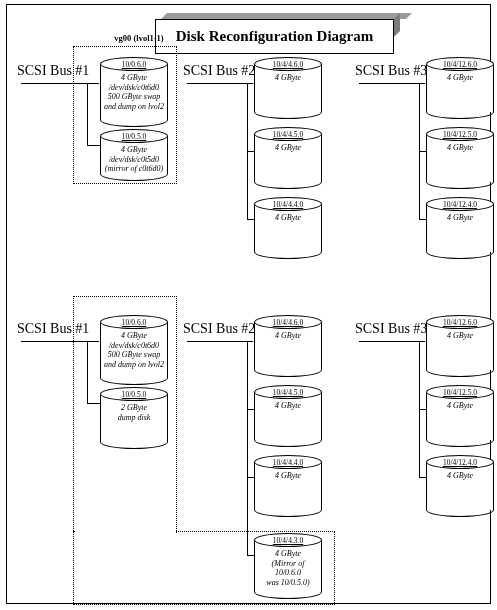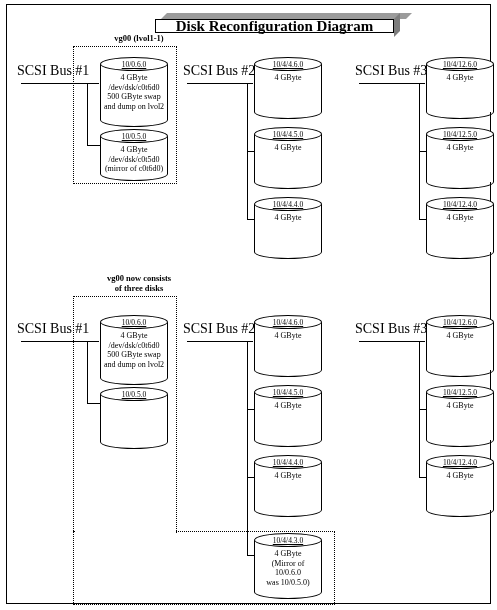--- a/index.html
+++ b/index.html
@@ -30,21 +30,21 @@
     transform:skewX(-45deg);
     transform-origin:bottom left;
   }
   #title-plate .shadow-right{
     position:absolute;left:239px;top:6px;width:6px;height:18px;
     background:#7d7d7d;
     transform:skewY(-45deg);
     transform-origin:top left;
   }
   #title-plate .plate-face{
-    position:absolute;left:0;top:6px;width:239px;height:14px;
+    position:absolute;left:0;top:6px;width:239px;height:35px;
     border:1px solid #000;background:#fff;box-sizing:border-box;
     display:flex;align-items:center;justify-content:center;
   }
   #title-plate .plate-face span{
     font-weight:bold;font-size:15px;letter-spacing:0px;
     color:#000;white-space:nowrap;line-height:1;
   }
 
   
   .group-caption{
@@ -91,20 +91,21 @@
   }
   .cyl .label{
     position:absolute;left:0;right:0;top:3px;
     text-align:center;font-size:7.5px;line-height:9px;
     text-decoration:underline;color:#000;white-space:nowrap;
   }
   .cyl .lines{
     position:absolute;left:1px;right:1px;top:16px;
     text-align:center;font-size:8px;line-height:9.5px;color:#000;
     white-space:pre-line;
+    font-style:italic;
   }
 </style>
 </head>
 <body>
 
 <div id="page">
 
   <div id="frame">
 
     <div id="title-plate">
@@ -194,22 +195,20 @@
       <div class="lines">4 GByte</div>
     </div>
     <div class="cyl" style="left:419px;top:192px;width:68px;height:62px;">
       <div class="body"></div>
       <div class="bottom"></div>
       <div class="top"></div>
       <div class="label">10/4/12.4.0</div>
       <div class="lines">4 GByte</div>
     </div>
 
-    <div class="group-caption" style="left:72px;top:268px;width:120px;">vg00 now consists
-of three disks</div>
 
     <div class="dotted-box" style="left:66px;top:291px;width:104px;height:309px;"></div>
     <div class="dotted-box" style="left:66px;top:526px;width:262px;height:74px;"></div>
 
     <div class="mask" style="left:68px;top:528px;width:100px;height:70px;"></div>
     <div class="mask" style="left:68px;top:524px;width:100px;height:5px;"></div>
     <div class="mask" style="left:165px;top:528px;width:6px;height:70px;"></div>
 
     <div class="bus-label" style="left:10px;top:319px;">SCSI Bus #1</div>
     <div class="wire-h" style="left:14px;top:336px;width:78px;"></div>
@@ -225,20 +224,22 @@
 /dev/dsk/c0t6d0
 500 GByte swap
 and dump on lvol2</div>
     </div>
 
     <div class="cyl" style="left:93px;top:382px;width:68px;height:62px;">
       <div class="body"></div>
       <div class="bottom"></div>
       <div class="top"></div>
       <div class="label">10/0.5.0</div>
+      <div class="lines">2 GByte
+dump disk</div>
     </div>
 
     <div class="bus-label" style="left:176px;top:319px;">SCSI Bus #2</div>
     <div class="wire-h" style="left:180px;top:336px;width:66px;"></div>
     <div class="wire-v" style="left:240px;top:336px;height:214px;"></div>
     <div class="wire-h" style="left:240px;top:404px;width:9px;"></div>
     <div class="wire-h" style="left:240px;top:472px;width:9px;"></div>
     <div class="wire-h" style="left:240px;top:550px;width:9px;"></div>
 
     <div class="cyl" style="left:247px;top:310px;width:68px;height:62px;">

